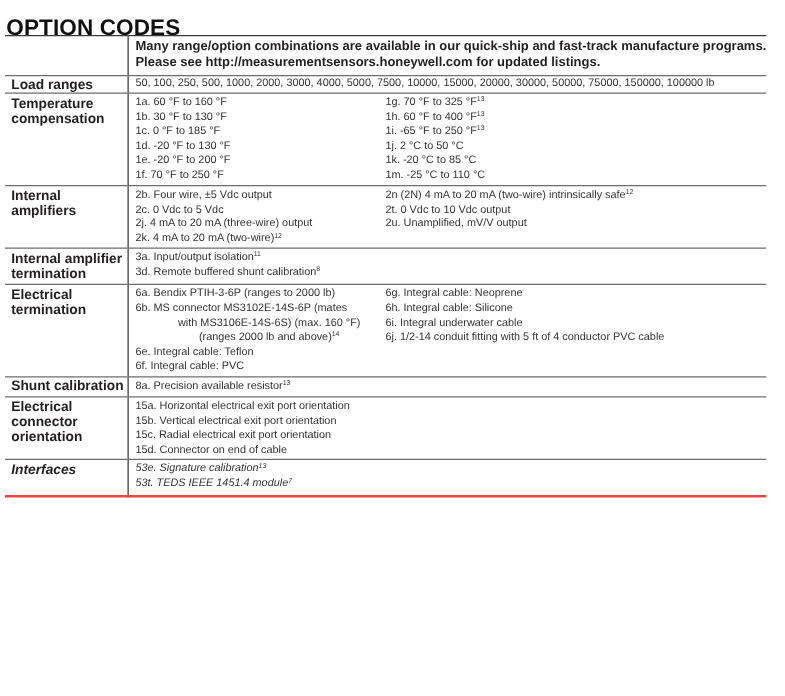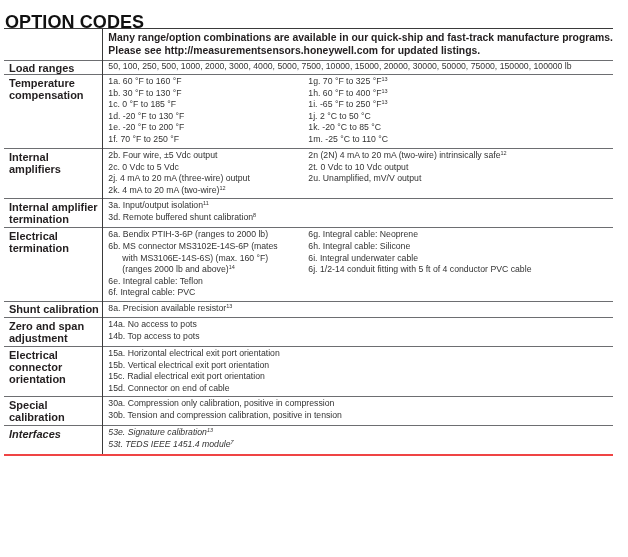--- a/index.html
+++ b/index.html
@@ -12,21 +12,21 @@
   table.oc tr.first { border-top: 1.5px solid #3a3a3a; }
   table.oc tr.last { border-bottom: 2px solid #ef4444; font-style: italic; }
   td.lbl { width: 98px; border-right: 1.5px solid #3a3a3a; font-weight: bold; font-size: 11px;
            line-height: 12px; padding: 2px 0 2px 5px !important; color: #231f20; }
   td.val { font-size: 8.7px; line-height: 11.6px; padding: 1px 0 2px 5px !important; color: #333; }
   td.hdr { font-weight: bold; font-size: 10.4px; line-height: 12.5px; color: #231f20; padding: 3px 0 3px 5px !important; }
   .cols { display: flex; }
   .col1 { width: 200px; }
   .col2 { flex: 1; }
   .line { white-space: nowrap; }
-  .ind { padding-left: 14px; }
+  .ind { padding-left: 14px; text-align: center; }
   sup { font-size: 5.5px; line-height: 0; vertical-align: 3px; }
 </style>
 </head>
 <body>
 
 <div class="title">OPTION CODES</div>
 
 <table class="oc">
   <tbody>
       <tr class="first" style="height:31px">
@@ -131,55 +131,35 @@
 
   <tr style="height:16px">
     <td class="lbl" style="padding-top:1px!important;padding-bottom:1px!important">Shunt calibration</td>
     <td class="val">
       <div class="line"><span>8a. Precision available resistor</span><sup>13</sup></div>
     </td>
   </tr>
 
 
 
-  <tr style="height:29px">
-    <td class="lbl">
-      <div>Zero and span</div>
-      <div>adjustment</div>
-    </td>
-    <td class="val">
-      <div class="line">14a. No access to pots</div>
-      <div class="line">14b. Top access to pots</div>
-    </td>
-  </tr>
 
   <tr style="height:50px">
     <td class="lbl">
       <div>Electrical</div>
       <div>connector</div>
       <div>orientation</div>
     </td>
     <td class="val">
       <div class="line">15a. Horizontal electrical exit port orientation</div>
       <div class="line">15b. Vertical electrical exit port orientation</div>
       <div class="line">15c. Radial electrical exit port orientation</div>
       <div class="line">15d. Connector on end of cable</div>
     </td>
   </tr>
 
-  <tr style="height:26px">
-    <td class="lbl">
-      <div>Special</div>
-      <div>calibration</div>
-    </td>
-    <td class="val">
-      <div class="line">30a. Compression only calibration, positive in compression</div>
-      <div class="line">30b. Tension and compression calibration, positive in tension</div>
-    </td>
-  </tr>
 
 
   <tr class="last" style="height:29px">
     <td class="lbl">Interfaces</td>
     <td class="val">
       <div class="line"><span>53e. Signature calibration</span><sup>13</sup></div>
       <div class="line"><span>53t. TEDS IEEE 1451.4 module</span><sup>7</sup></div>
     </td>
   </tr>
 </tbody>

